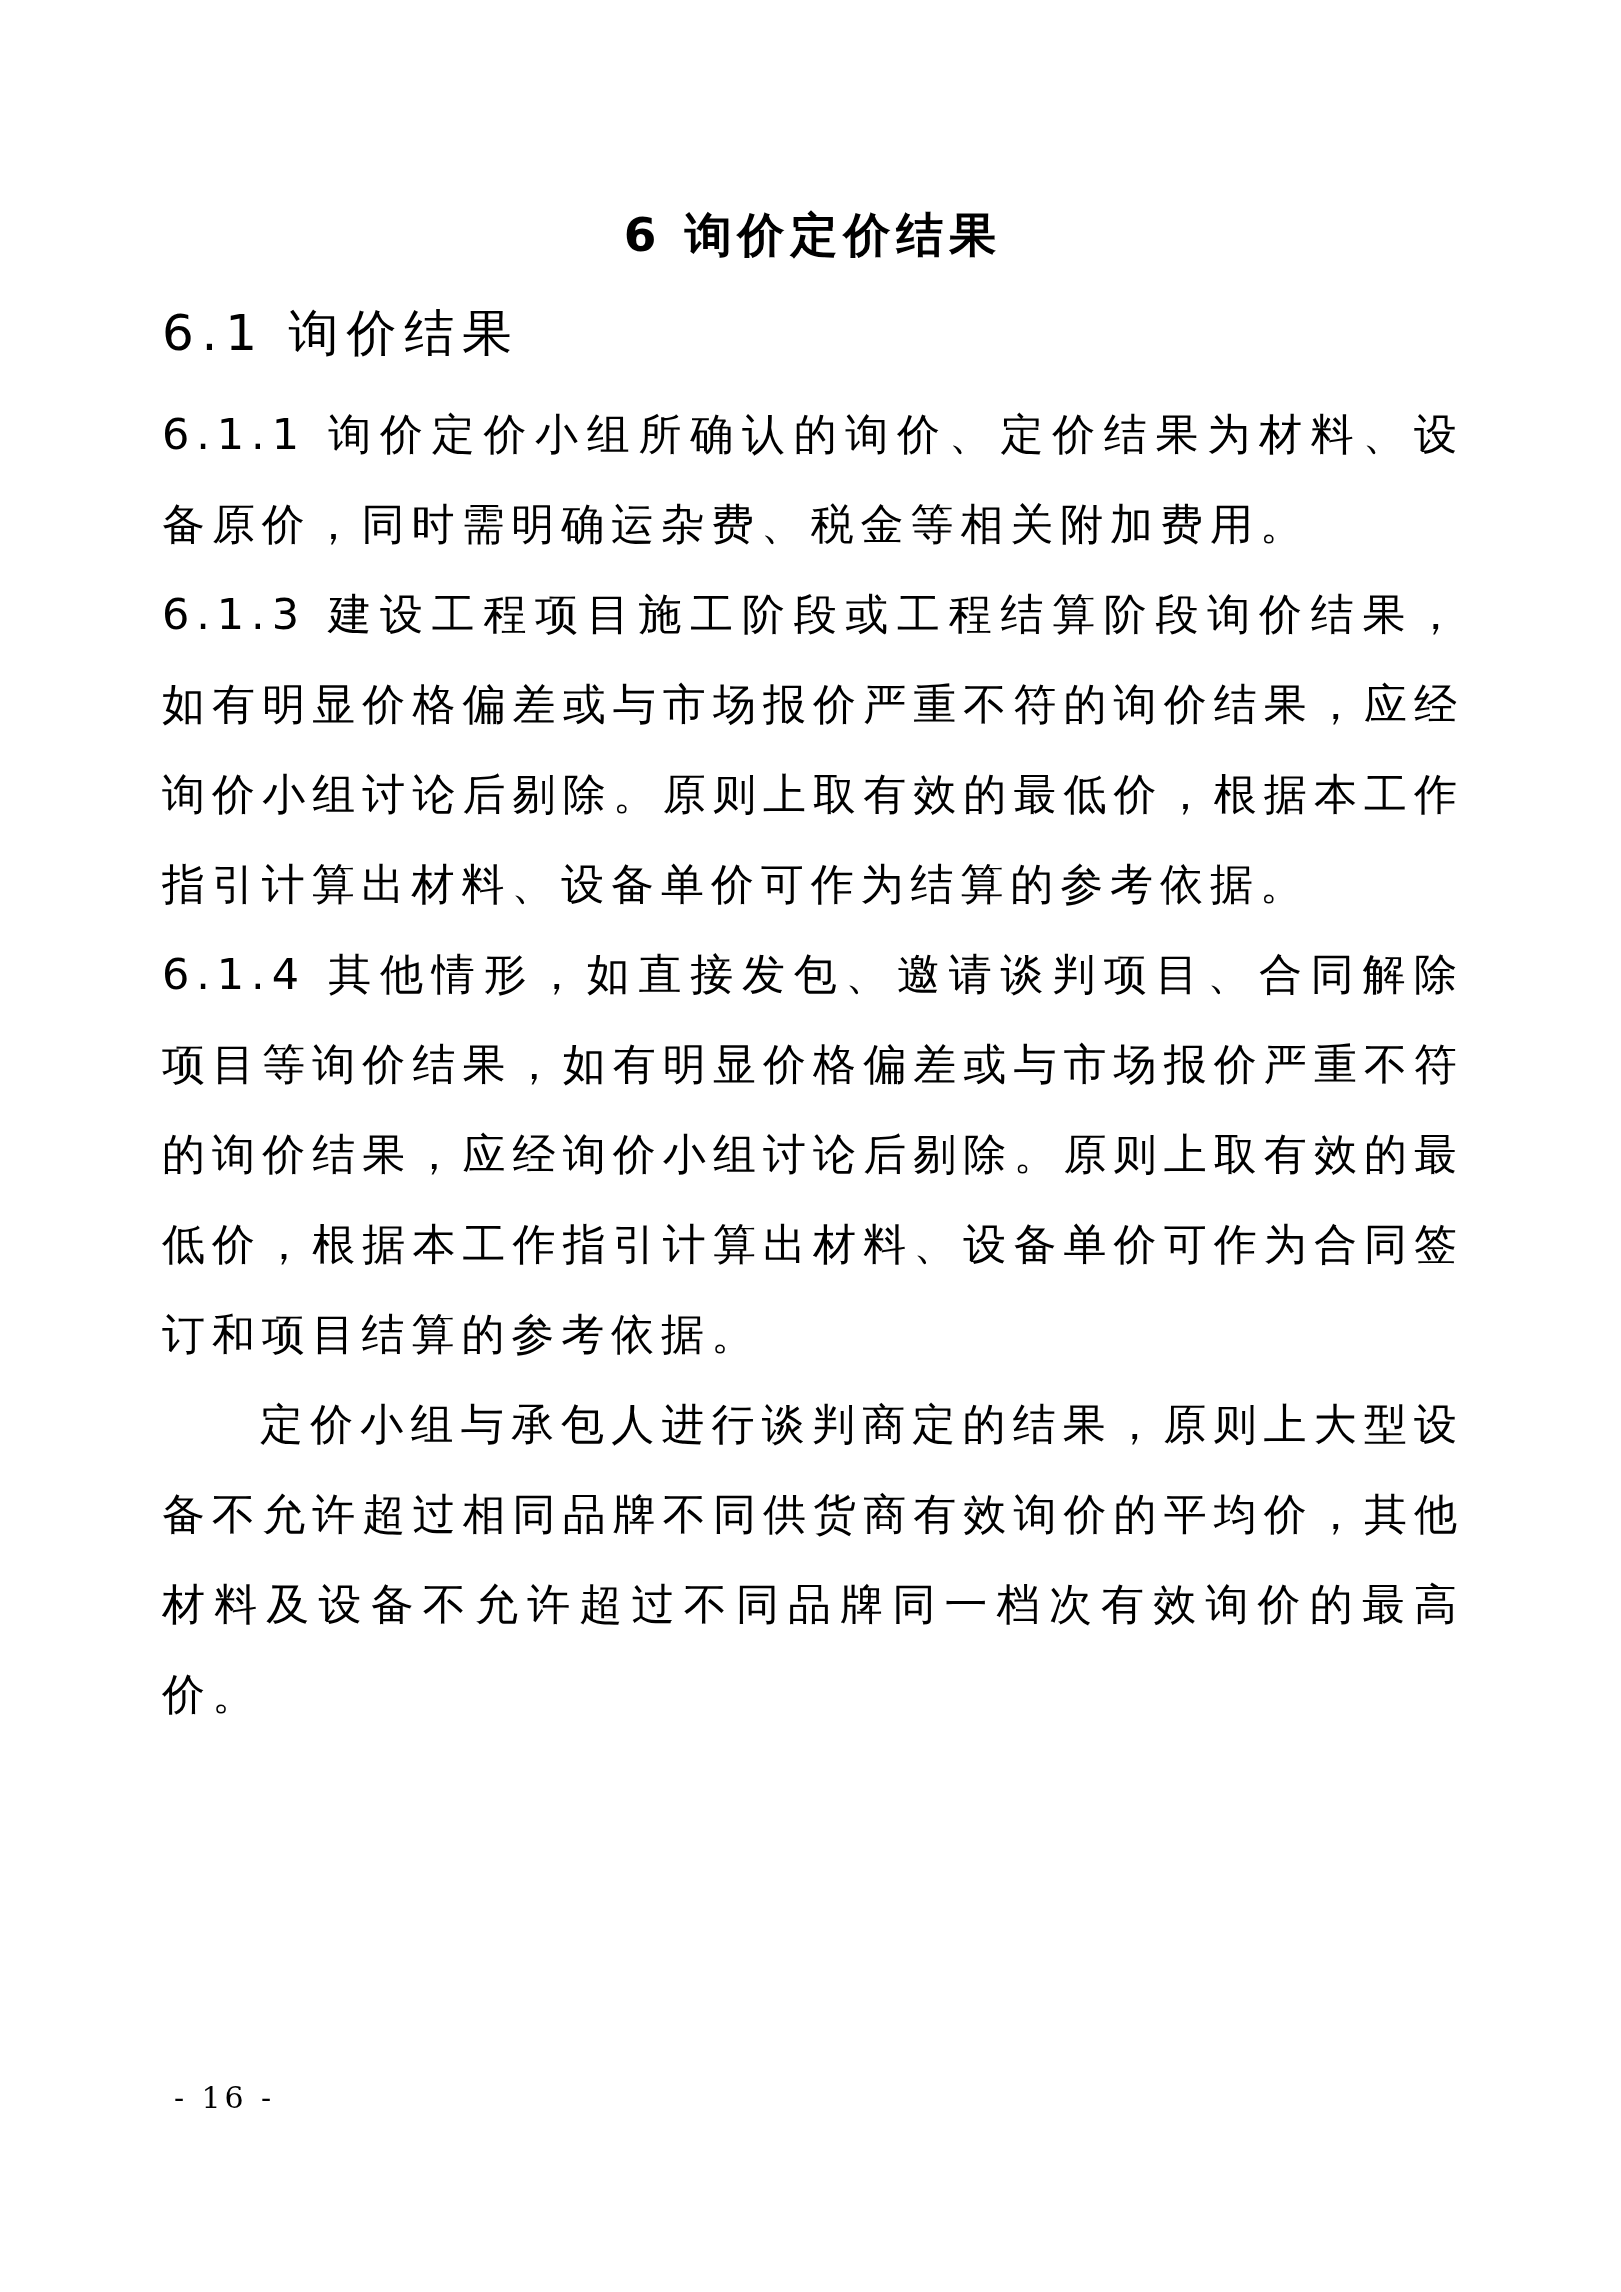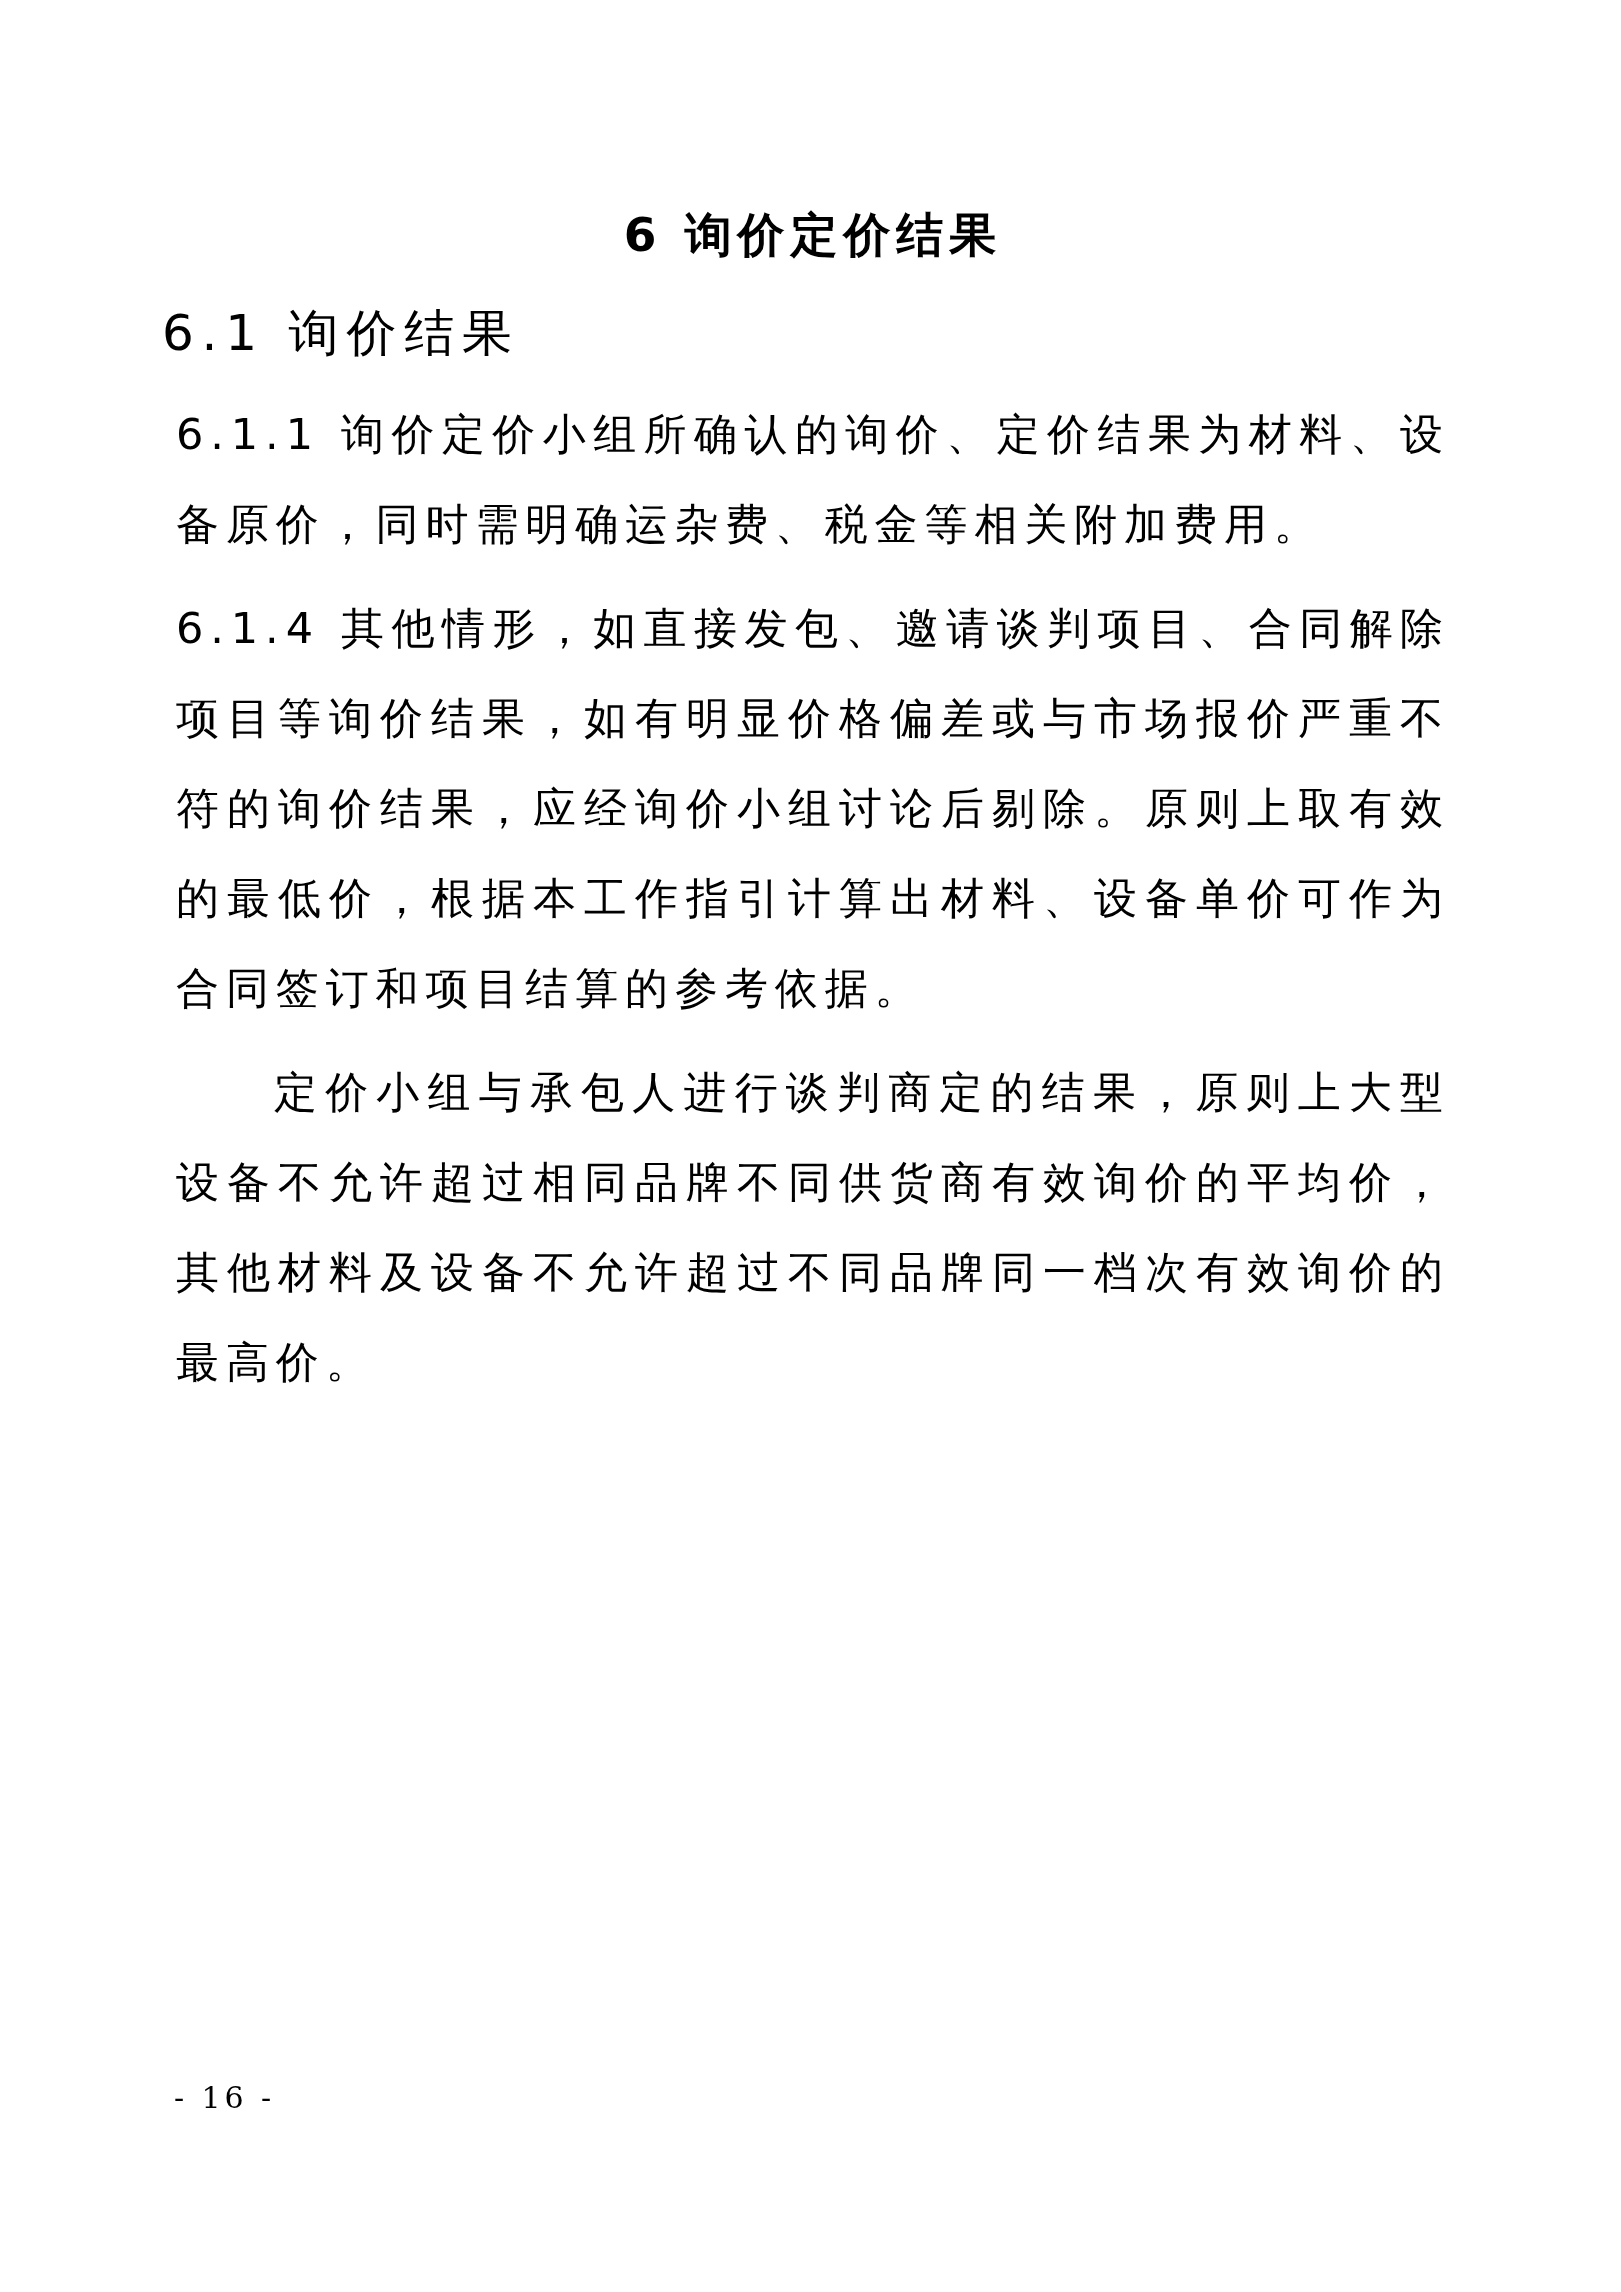--- a/index.html
+++ b/index.html
@@ -31,21 +31,21 @@
     line-height: 61px;
   }
   .section-heading {
     margin: 7.8px 0 25.5px 0;
     font-size: 50px;
     font-weight: 400;
     letter-spacing: 7.8px;
     line-height: 59px;
   }
   .para {
-    margin: 14px;
+    margin: 0;
     font-size: 43px;
     line-height: 90px;
     letter-spacing: 6.9px;
     text-align: justify;
     text-justify: inter-character;
   }
   .para.indent {
     text-indent: 98px;
   }
   .footer {
@@ -63,20 +63,21 @@
 <div class="page">
   <div class="content">
 
     <h1 class="doc-title">6  询价定价结果</h1>
 
     <h2 class="section-heading">6.1  询价结果</h2>
 
     <p class="para">6.1.1  询价定价小组所确认的询价、定价结果为材料、设备原价，同时需明确运杂费、税金等相关附加费用。</p>
 
 
+    <p class="para">6.1.3  建设工程项目施工阶段或工程结算阶段询价结果，如有明显价格偏差或与市场报价严重不符的询价结果，应经询价小组讨论后剔除。原则上取有效的最低价，根据本工作指引计算出材料、设备单价可作为结算的参考依据。</p>
 
     <p class="para">6.1.4  其他情形，如直接发包、邀请谈判项目、合同解除项目等询价结果，如有明显价格偏差或与市场报价严重不符的询价结果，应经询价小组讨论后剔除。原则上取有效的最低价，根据本工作指引计算出材料、设备单价可作为合同签订和项目结算的参考依据。</p>
 
 
     <p class="para indent">定价小组与承包人进行谈判商定的结果，原则上大型设备不允许超过相同品牌不同供货商有效询价的平均价，其他材料及设备不允许超过不同品牌同一档次有效询价的最高价。</p>
 
   </div>
 
   <div class="footer">- 16 -</div>
 </div>

